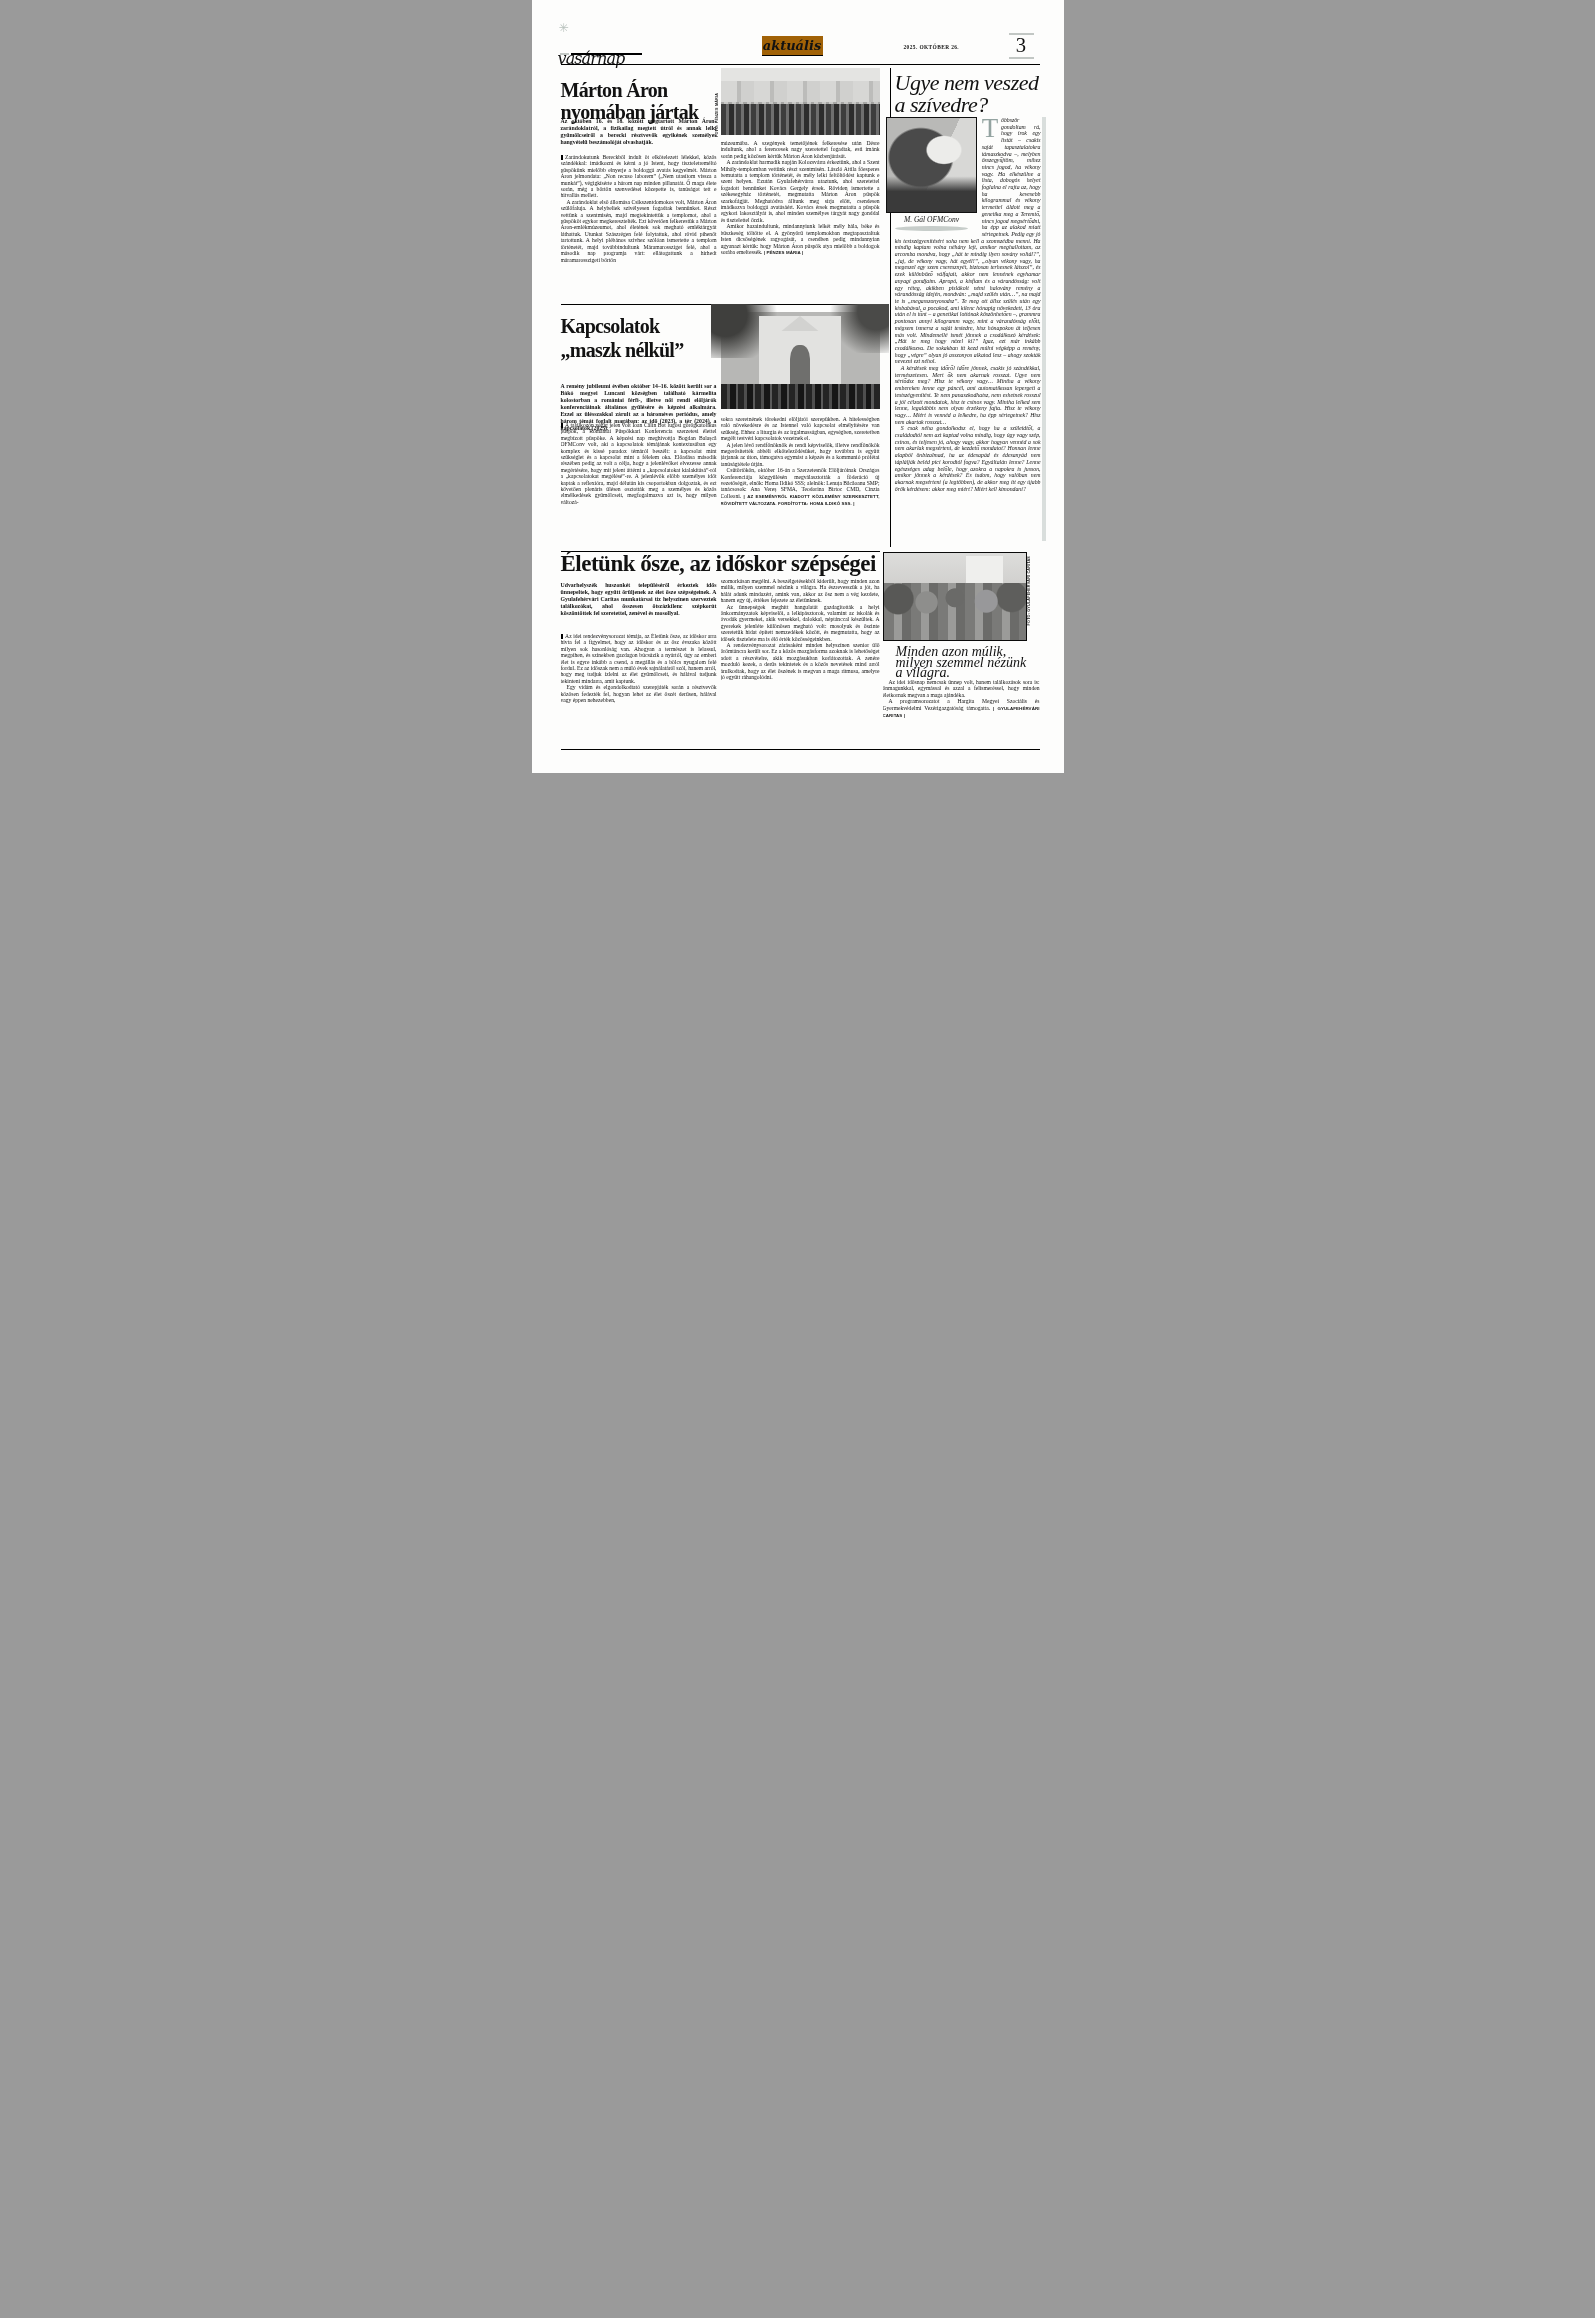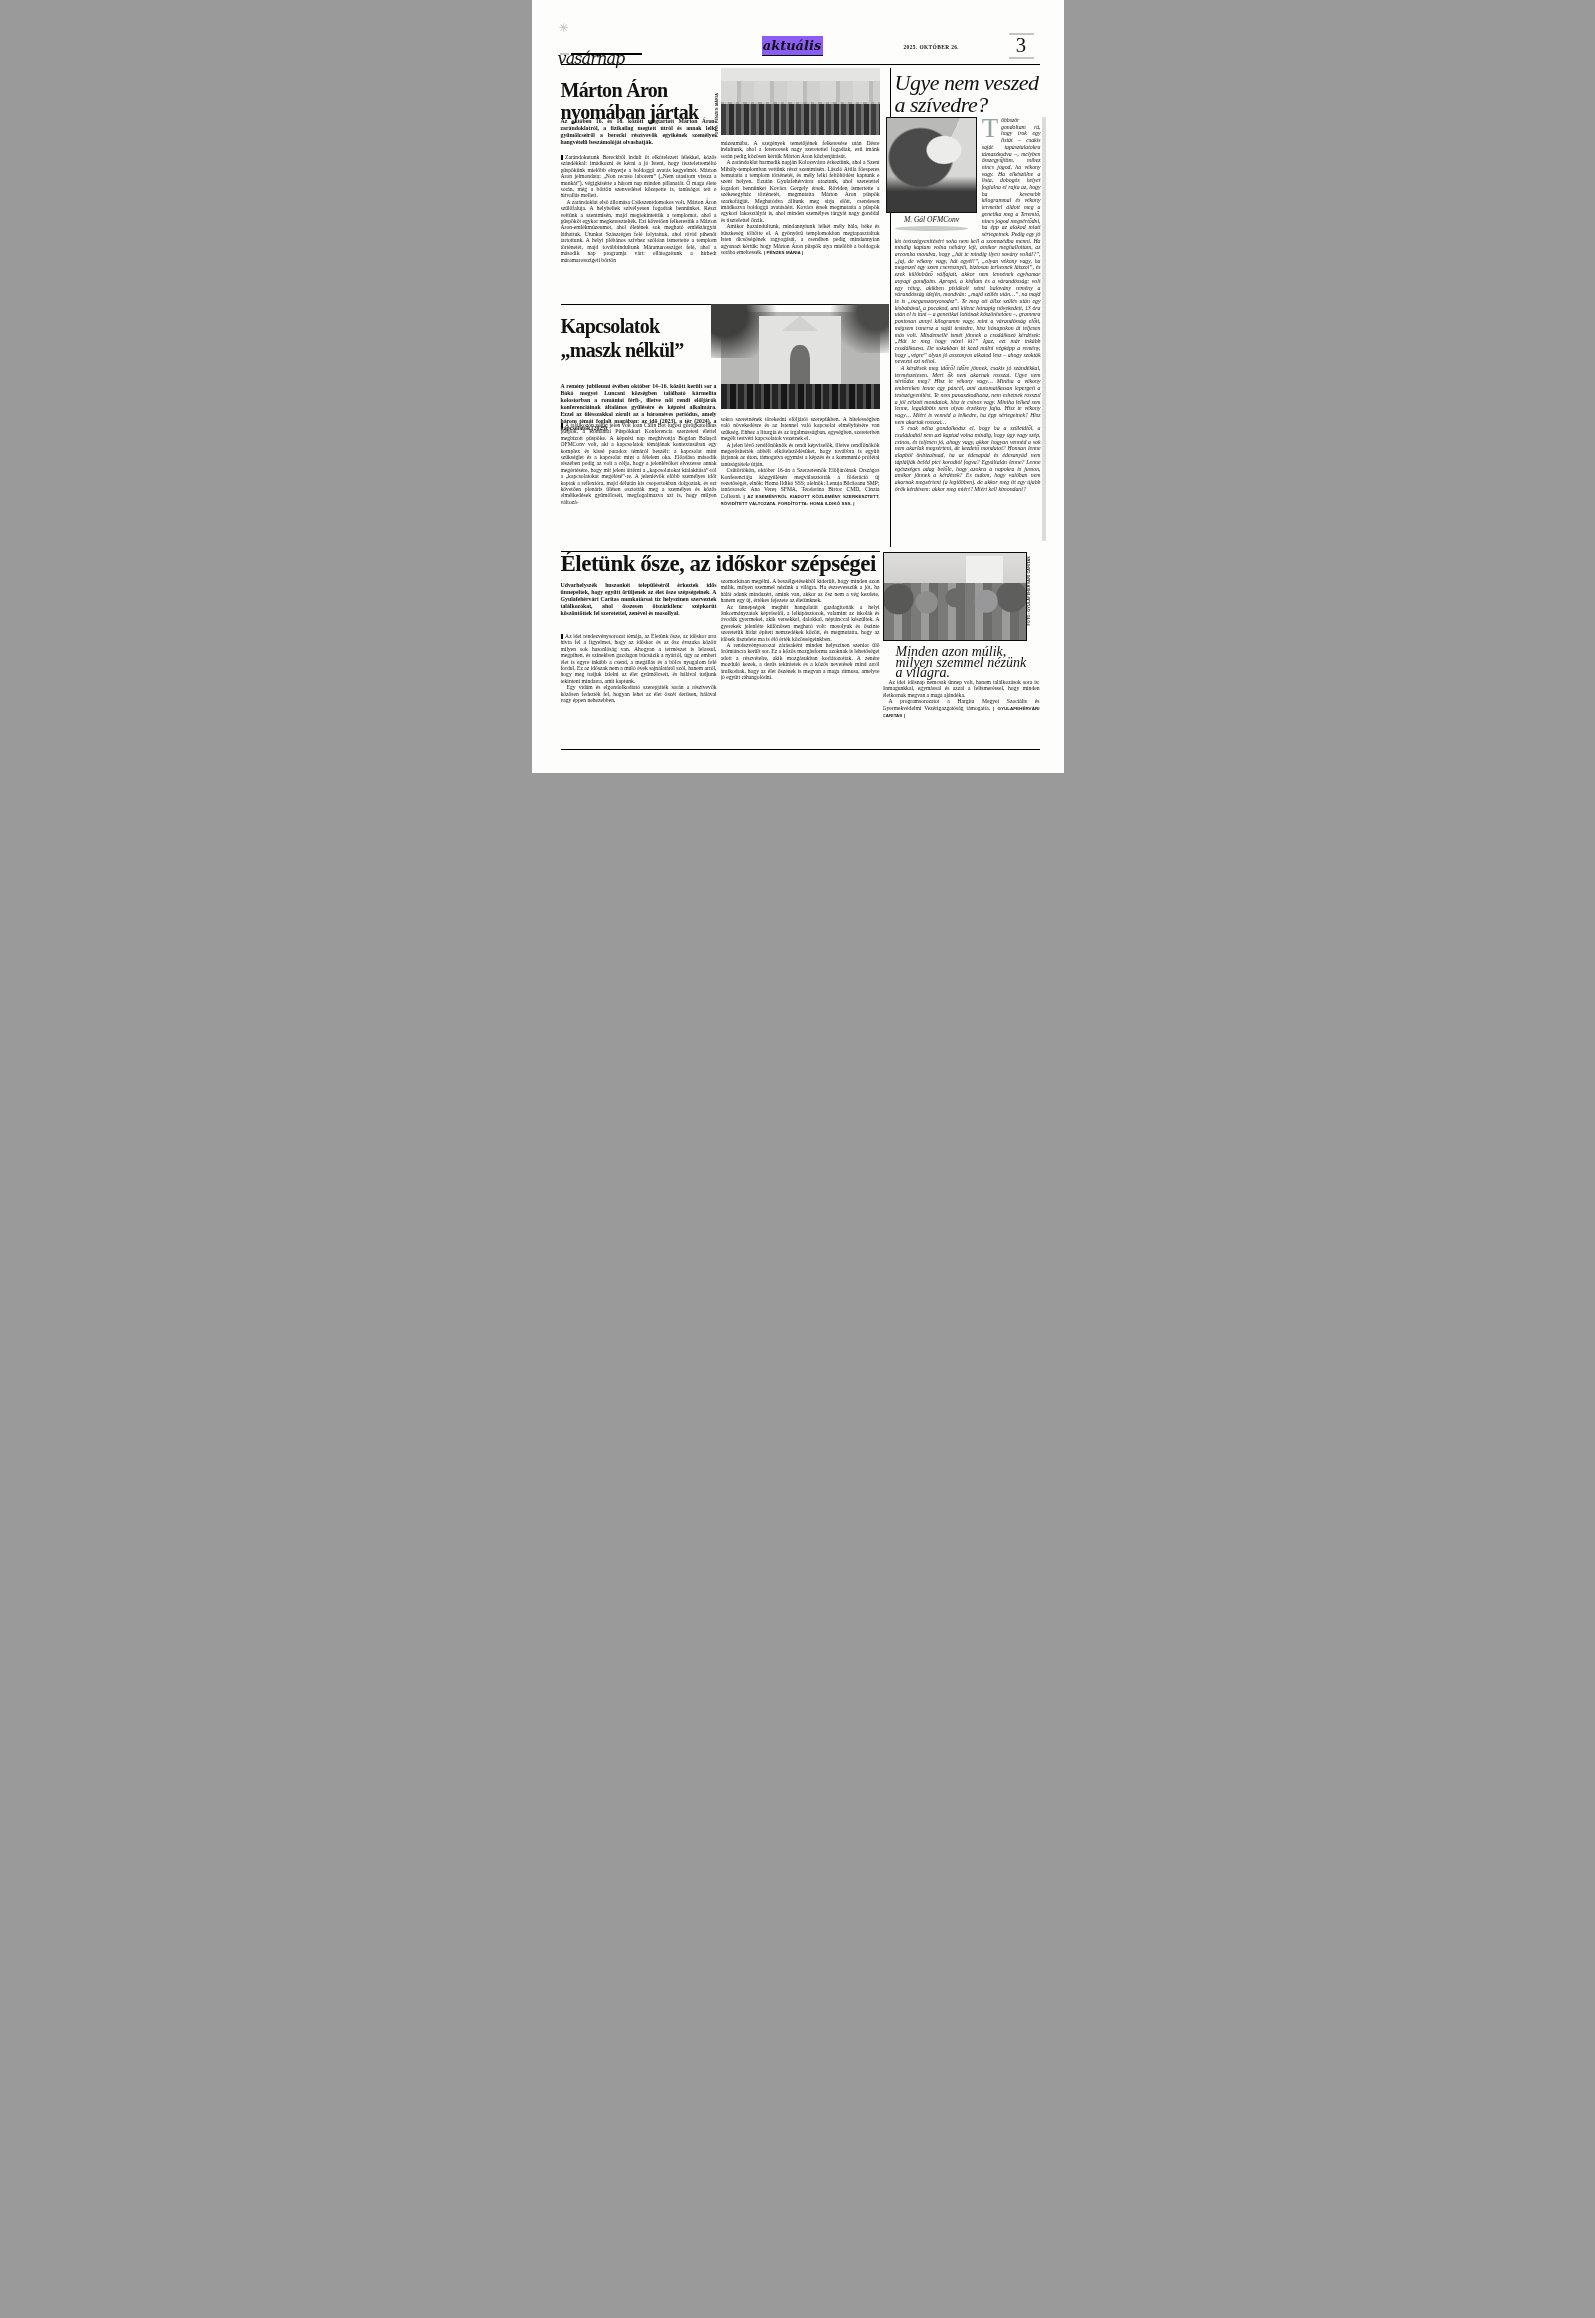--- a/index.html
+++ b/index.html
@@ -6,21 +6,21 @@
   .page{position:relative;width:532px;height:773px;margin:0 auto;background:#fdfdfc;
         font-family:"Liberation Serif",serif;color:#121212;overflow:hidden;}
   .abs{position:absolute;}
 
   
   .logo{left:26px;top:47px;font-family:"DejaVu Serif",serif;font-style:italic;
         font-size:16px;letter-spacing:-0.9px;line-height:24px;}
   .sun-icon{left:27px;top:22.4px;font-family:"DejaVu Sans",sans-serif;font-size:12px;color:#b9c2bd;line-height:12px;}
   .logo-dash{left:28px;top:53px;width:9.3px;height:1.9px;background:#c2c7c4;}
   .logo-rule{left:39px;top:53px;width:71px;height:1.9px;background:#000;}
-  .section-tab{left:230px;top:36px;width:61px;height:19px;background:#8b5cf6;
+  .section-tab{left:230px;top:36px;width:61px;height:19px;background:#a16207;
         border-bottom:1.4px solid #000;text-align:center;font-family:"DejaVu Serif",serif;
         font-style:italic;font-weight:700;font-size:13px;line-height:19.6px;}
   .issue-date{left:372px;top:44px;font-size:5.4px;letter-spacing:0.4px;font-weight:600;}
   .pn-bar{width:25px;height:1.9px;background:#c2c7c4;}
   .pn-top{left:477px;top:33px;}
   .pn-bottom{left:477px;top:57px;}
   .page-number{left:477px;top:35px;width:25px;text-align:center;font-size:20.6px;line-height:21.5px;font-weight:400;}
   .header-rule{left:29px;top:64px;width:479px;height:1.2px;background:#000;}
 
   

